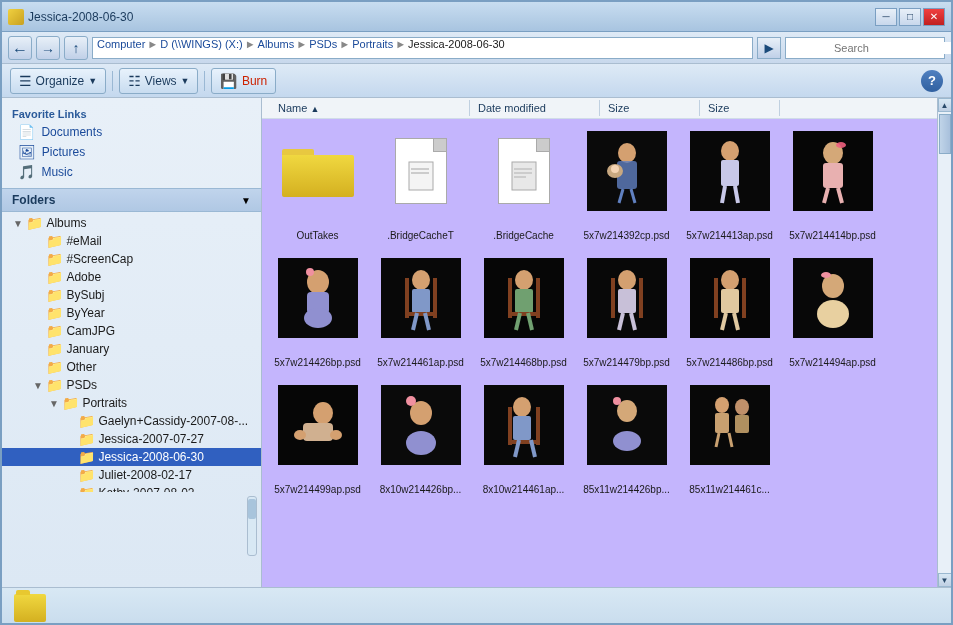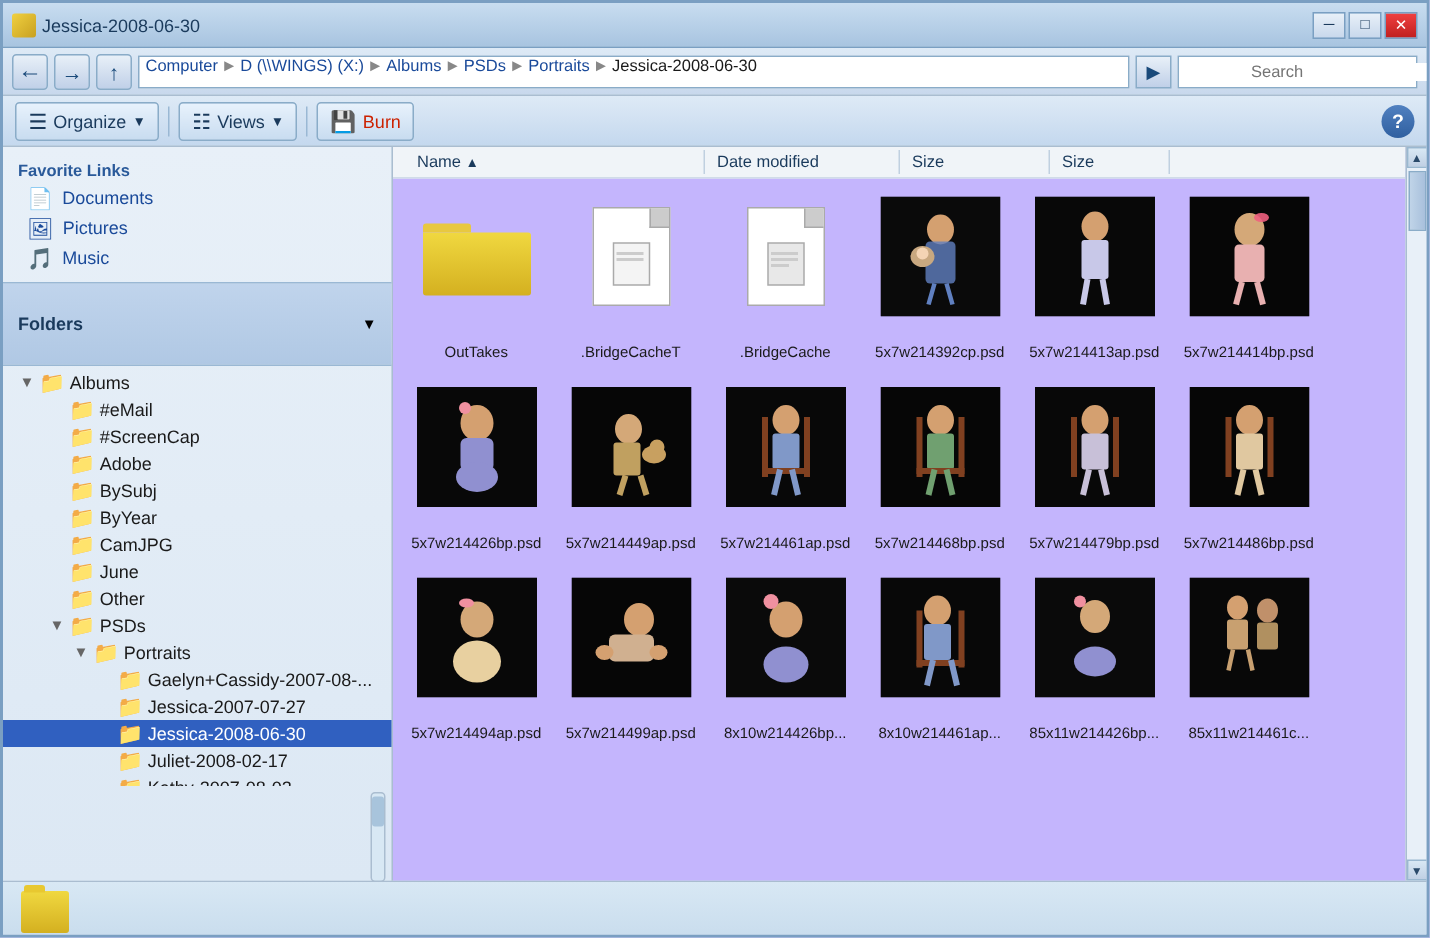--- a/index.html
+++ b/index.html
@@ -205,21 +205,21 @@
       gap: 4px;
       cursor: pointer;
       color: #1a4a9a;
       font-size: 12px;
     }
 
     .folders-header {
       display: flex;
       align-items: center;
       justify-content: space-between;
-      padding: 20px 10px;
+      padding: 4px 10px;
       background: linear-gradient(to bottom, #c0d4ec, #b0c8e4);
       border-top: 1px solid #9ab8d4;
       border-bottom: 1px solid #9ab8d4;
       cursor: pointer;
     }
     .folders-title {
       font-size: 12px;
       font-weight: bold;
       color: #1a3a5c;
     }
@@ -551,21 +551,21 @@
         <span>ByYear</span>
       </div>
       <div class="tree-item" style="padding-left:28px;">
         <span class="tree-expand"></span>
         <span class="tree-folder-icon" style="color:#e8c030;">📁</span>
         <span>CamJPG</span>
       </div>
       <div class="tree-item" style="padding-left:28px;">
         <span class="tree-expand"></span>
         <span class="tree-folder-icon" style="color:#e8c030;">📁</span>
-        <span>June</span>
+        <span>January</span>
       </div>
       <div class="tree-item" style="padding-left:28px;">
         <span class="tree-expand"></span>
         <span class="tree-folder-icon" style="color:#e8c030;">📁</span>
         <span>Other</span>
       </div>
       <div class="tree-item" style="padding-left:28px;">
         <span class="tree-expand">▼</span>
         <span class="tree-folder-icon" style="color:#e8c030;">📁</span>
         <span>PSDs</span>
@@ -732,38 +732,20 @@
               <rect x="29" y="34" width="22" height="22" rx="4" fill="#9090d0"></rect>
               <ellipse cx="40" cy="60" rx="14" ry="10" fill="#9090d0"></ellipse>
 
               <circle cx="32" cy="14" r="4" fill="#f090a0"></circle>
             </svg>
           </div>
         </div>
         <div class="file-label">5x7w214426bp.psd</div>
       </div>
 
-      <div class="file-item">
-        <div class="file-thumbnail">
-          <div class="photo-thumb">
-            <svg width="80" height="80" viewBox="0 0 80 80">
-              <rect width="80" height="80" fill="#060606"></rect>
-
-              <ellipse cx="38" cy="28" rx="9" ry="10" fill="#d4a878"></ellipse>
-              <rect x="28" y="37" width="18" height="22" rx="2" fill="#c0a060"></rect>
-
-              <ellipse cx="55" cy="45" rx="8" ry="6" fill="#c8a060"></ellipse>
-              <circle cx="57" cy="40" r="5" fill="#c8a060"></circle>
-              <line x1="36" y1="59" x2="32" y2="72" stroke="#c0a060" stroke-width="4"></line>
-              <line x1="46" y1="59" x2="50" y2="72" stroke="#c0a060" stroke-width="4"></line>
-            </svg>
-          </div>
-        </div>
-        <div class="file-label">5x7w214449ap.psd</div>
-      </div>
 
       <div class="file-item">
         <div class="file-thumbnail">
           <div class="photo-thumb">
             <svg width="80" height="80" viewBox="0 0 80 80">
               <rect width="80" height="80" fill="#080808"></rect>
 
               <ellipse cx="40" cy="22" rx="9" ry="10" fill="#d4a070"></ellipse>
               <rect x="31" y="31" width="18" height="24" rx="2" fill="#8098c8"></rect>
 

